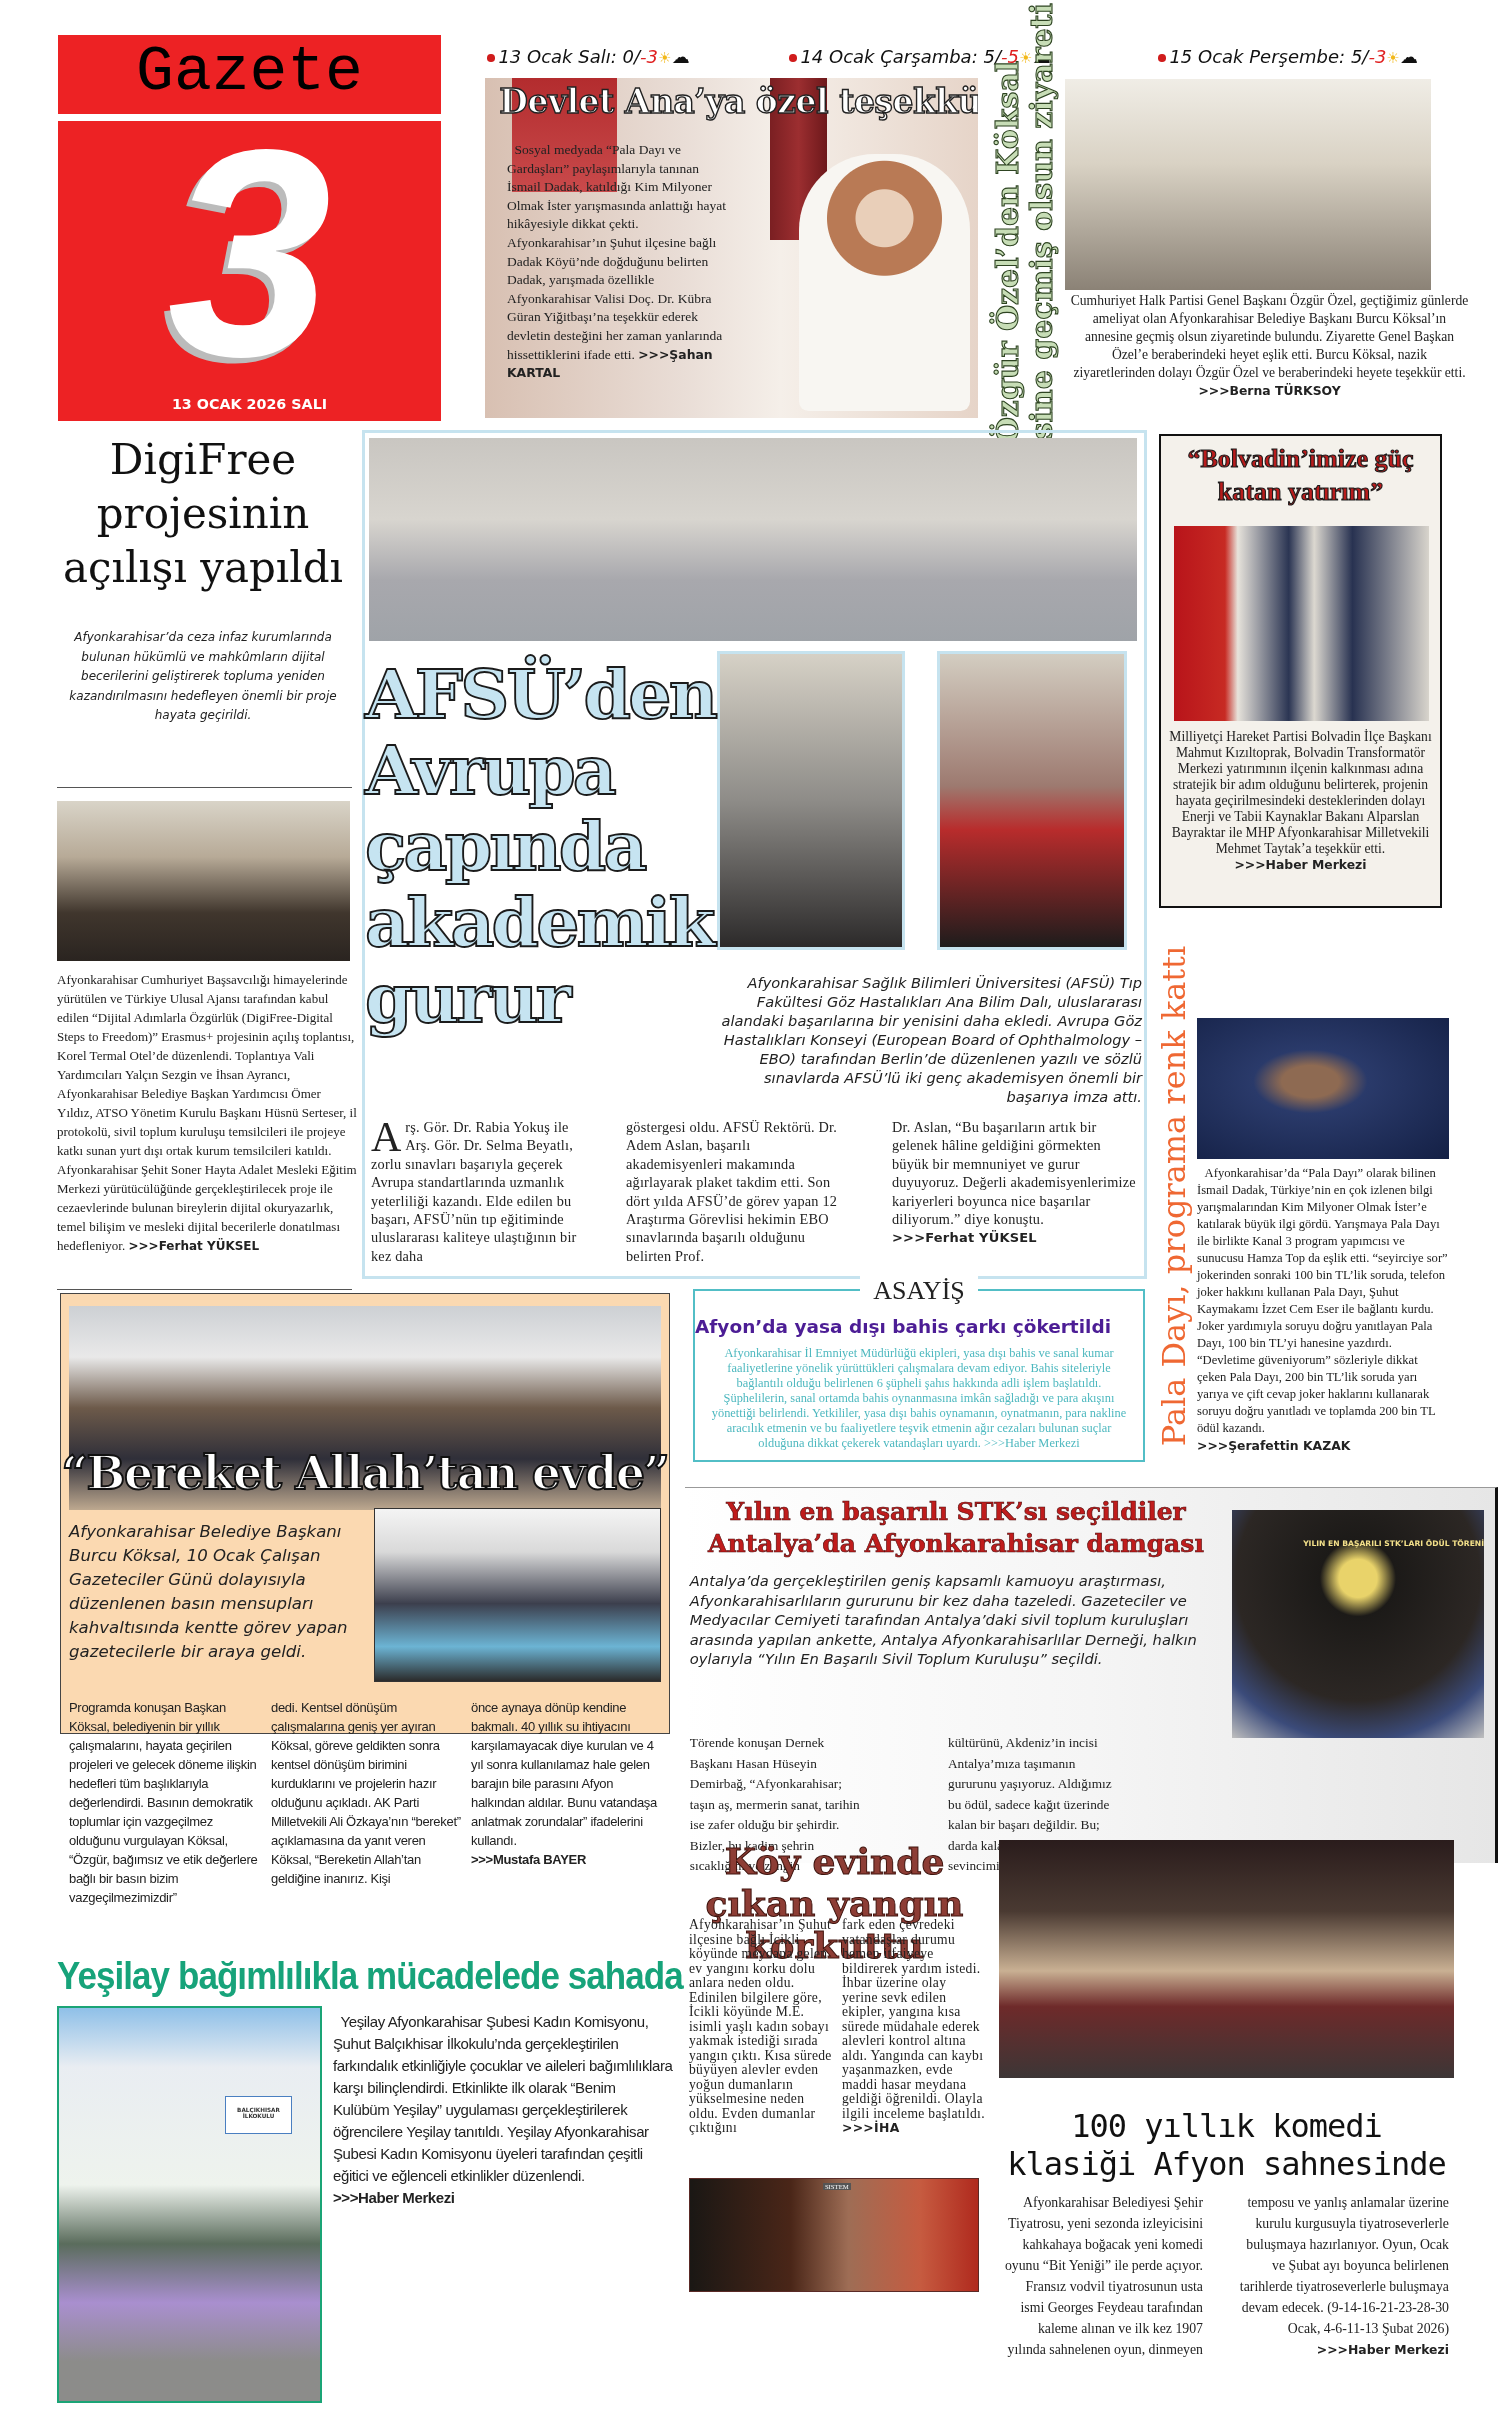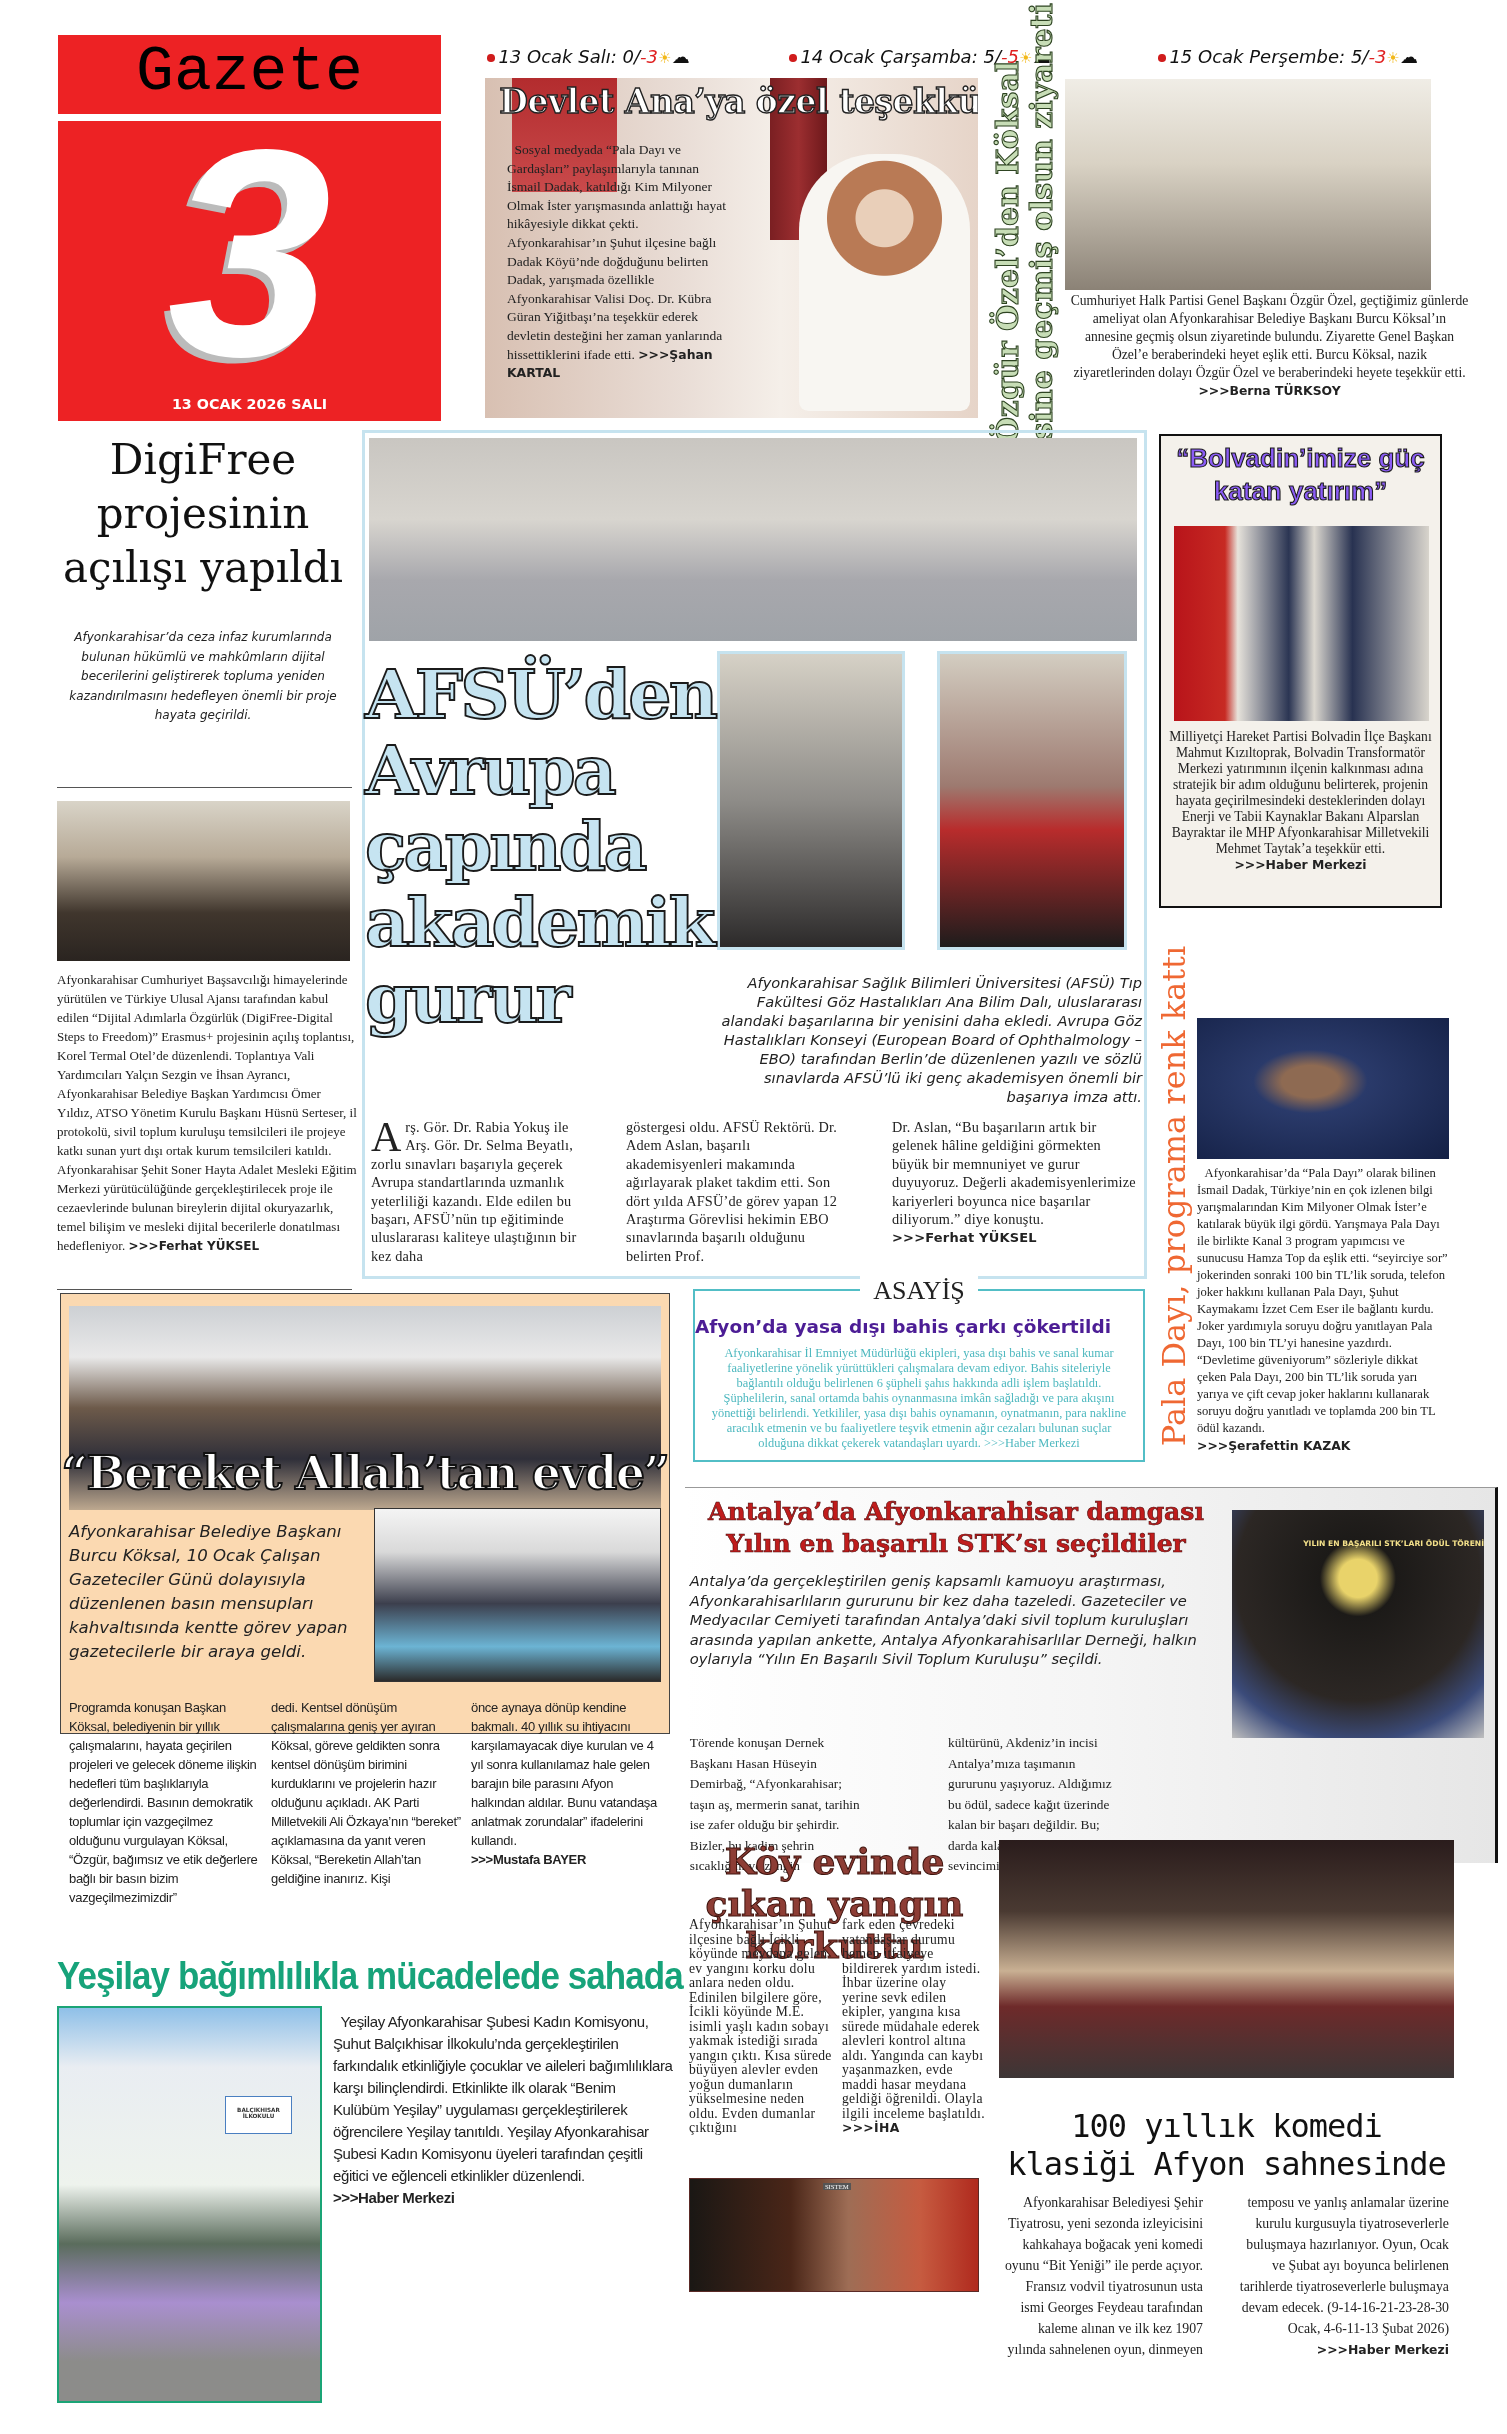--- a/index.html
+++ b/index.html
@@ -54,21 +54,21 @@
 .pframe{border:3.8px solid #c6e3ef}
 #afsu-title{left:365px;top:656px;width:342px;font-family:"DejaVu Serif",serif;font-weight:bold;font-size:68px;line-height:76px;color:#c6e4f1;-webkit-text-stroke:1.9px #1b1b1b;letter-spacing:-2.9px}
 #afsu-sub{left:704px;top:973px;width:438px;text-align:right;font-size:14.6px;line-height:19px;color:#222}
 .afsu-col{top:1118px;width:219px;font-family:"Liberation Serif",serif;font-size:14.3px;line-height:18.4px;color:#222;letter-spacing:0.2px}
 #afsu-col1{left:371px}
 #afsu-col2{left:626px}
 #afsu-col3{left:892px;width:249px}
 .dropcap{float:left;font-size:42px;line-height:34px;margin-right:3.8px;margin-top:1.9px}
 
 #bolv{left:1159px;top:434px;width:283px;height:474px;border:2.9px solid #111;background:#f4f1eb}
-#bolv-title{position:absolute;left:0;right:0;top:5.7px;text-align:center;font-family:Liberation Sans, sans-serif;font-weight:bold;font-size:26px;line-height:33px;color:#8b5cf6;-webkit-text-stroke:1.1px #1b1b1b}
+#bolv-title{position:absolute;left:0;right:0;top:5.7px;text-align:center;font-family:Liberation Serif, serif;font-weight:bold;font-size:26px;line-height:33px;color:#b91c1c;-webkit-text-stroke:1.1px #1b1b1b}
 #bolv-photo{position:absolute;left:13.3px;top:90px;width:255px;height:195px}
 #bolv-photo .ph{background:linear-gradient(90deg,#b8141a 0%,#c72a23 20%,#e7e3db 25%,#2b3553 45%,#dcd8d0 55%,#283251 70%,#d8d4cc 100%)}
 #bolv-text{position:absolute;left:7.6px;right:7.6px;top:293px;text-align:center;font-size:13.6px;line-height:16px;color:#222}
 
 #pala-vert{left:1151px;top:1013px;width:46px;height:366px}
 #pala-vert .vt{position:absolute;left:50%;top:50%;transform:translate(-50%,-50%) rotate(-90deg);white-space:nowrap;font-family:"DejaVu Serif",serif;font-size:32px;color:#ef6833}
 #pala-photo{left:1197px;top:1018px;width:252px;height:141px}
 #pala-photo .ph{background:radial-gradient(ellipse at 45% 45%,#8e6a52 0 28.5px,#2a3a6a 57px,#142045 100%)}
 #pala-text{left:1197px;top:1165px;width:252px;font-size:12.6px;line-height:17px;color:#222;text-indent:7.6px}
 
@@ -201,22 +201,22 @@
 <div id="pala-text" class="abs"><span>Afyonkarahisar’da “Pala Dayı” olarak bilinen İsmail Dadak, Türkiye’nin en çok izlenen bilgi yarışmalarından Kim Milyoner Olmak İster’e katılarak büyük ilgi gördü. Yarışmaya Pala Dayı ile birlikte Kanal 3 program yapımcısı ve sunucusu Hamza Top da eşlik etti. “seyirciye sor” jokerinden sonraki 100 bin TL’lik soruda, telefon joker hakkını kullanan Pala Dayı, Şuhut Kaymakamı İzzet Cem Eser ile bağlantı kurdu. Joker yardımıyla soruyu doğru yanıtlayan Pala Dayı, 100 bin TL’yi hanesine yazdırdı. “Devletime güveniyorum” sözleriyle dikkat çeken Pala Dayı, 200 bin TL’lik soruda yarı yarıya ve çift cevap joker haklarını kullanarak soruyu doğru yanıtladı ve toplamda 200 bin TL ödül kazandı.</span><br><b style="font-family:'DejaVu Sans',sans-serif;font-size:12.4px">&gt;&gt;&gt;Şerafettin KAZAK</b></div>
 
 <div id="asayis" class="abs">
   <div id="asayis-head"><span>ASAYİŞ</span></div>
   <div id="asayis-title">Afyon’da yasa dışı bahis çarkı çökertildi</div>
   <div id="asayis-text">Afyonkarahisar İl Emniyet Müdürlüğü ekipleri, yasa dışı bahis ve sanal kumar faaliyetlerine yönelik yürüttükleri çalışmalara devam ediyor. Bahis siteleriyle bağlantılı olduğu belirlenen 6 şüpheli şahıs hakkında adli işlem başlatıldı. Şüphelilerin, sanal ortamda bahis oynanmasına imkân sağladığı ve para akışını yönettiği belirlendi. Yetkililer, yasa dışı bahis oynamanın, oynatmanın, para nakline aracılık etmenin ve bu faaliyetlere teşvik etmenin ağır cezaları bulunan suçlar olduğuna dikkat çekerek vatandaşları uyardı. &gt;&gt;&gt;Haber Merkezi</div>
 </div>
 
 <div id="antalya" class="abs">
   <div id="antalya-title">
+      <div>Yılın en başarılı STK’sı seçildiler</div>
       <div>Antalya’da Afyonkarahisar damgası</div>
-      <div>Yılın en başarılı STK’sı seçildiler</div>
     </div>
   <div id="antalya-photo" class="photo">
       <div class="ph"></div>
     <div style="position:absolute;left:0;right:0;top:28.5px;text-align:right;color:#f3e08a;font-family:'DejaVu Sans',sans-serif;font-weight:bold;font-size:7.6px">YILIN EN BAŞARILI STK’LARI ÖDÜL TÖRENİ</div>
   </div>
   <div id="antalya-sub" class="sans-it">Antalya’da gerçekleştirilen geniş kapsamlı kamuoyu araştırması, Afyonkarahisarlıların gururunu bir kez daha tazeledi. Gazeteciler ve Medyacılar Cemiyeti tarafından Antalya’daki sivil toplum kuruluşları arasında yapılan ankette, Antalya Afyonkarahisarlılar Derneği, halkın oylarıyla “Yılın En Başarılı Sivil Toplum Kuruluşu” seçildi.</div>
   <div id="ant-col1" class="ant-col">Törende konuşan Dernek Başkanı Hasan Hüseyin Demirbağ, “Afyonkarahisar; taşın aş, mermerin sanat, tarihin ise zafer olduğu bir şehirdir. Bizler, bu kadim şehrin sıcaklığını ve zengin</div>
   <div id="ant-col2" class="ant-col">kültürünü, Akdeniz’in incisi Antalya’mıza taşımanın gururunu yaşıyoruz. Aldığımız bu ödül, sadece kağıt üzerinde kalan bir başarı değildir. Bu; darda kalana el uzatmamızın, sevincimizi</div>
 </div>
 

